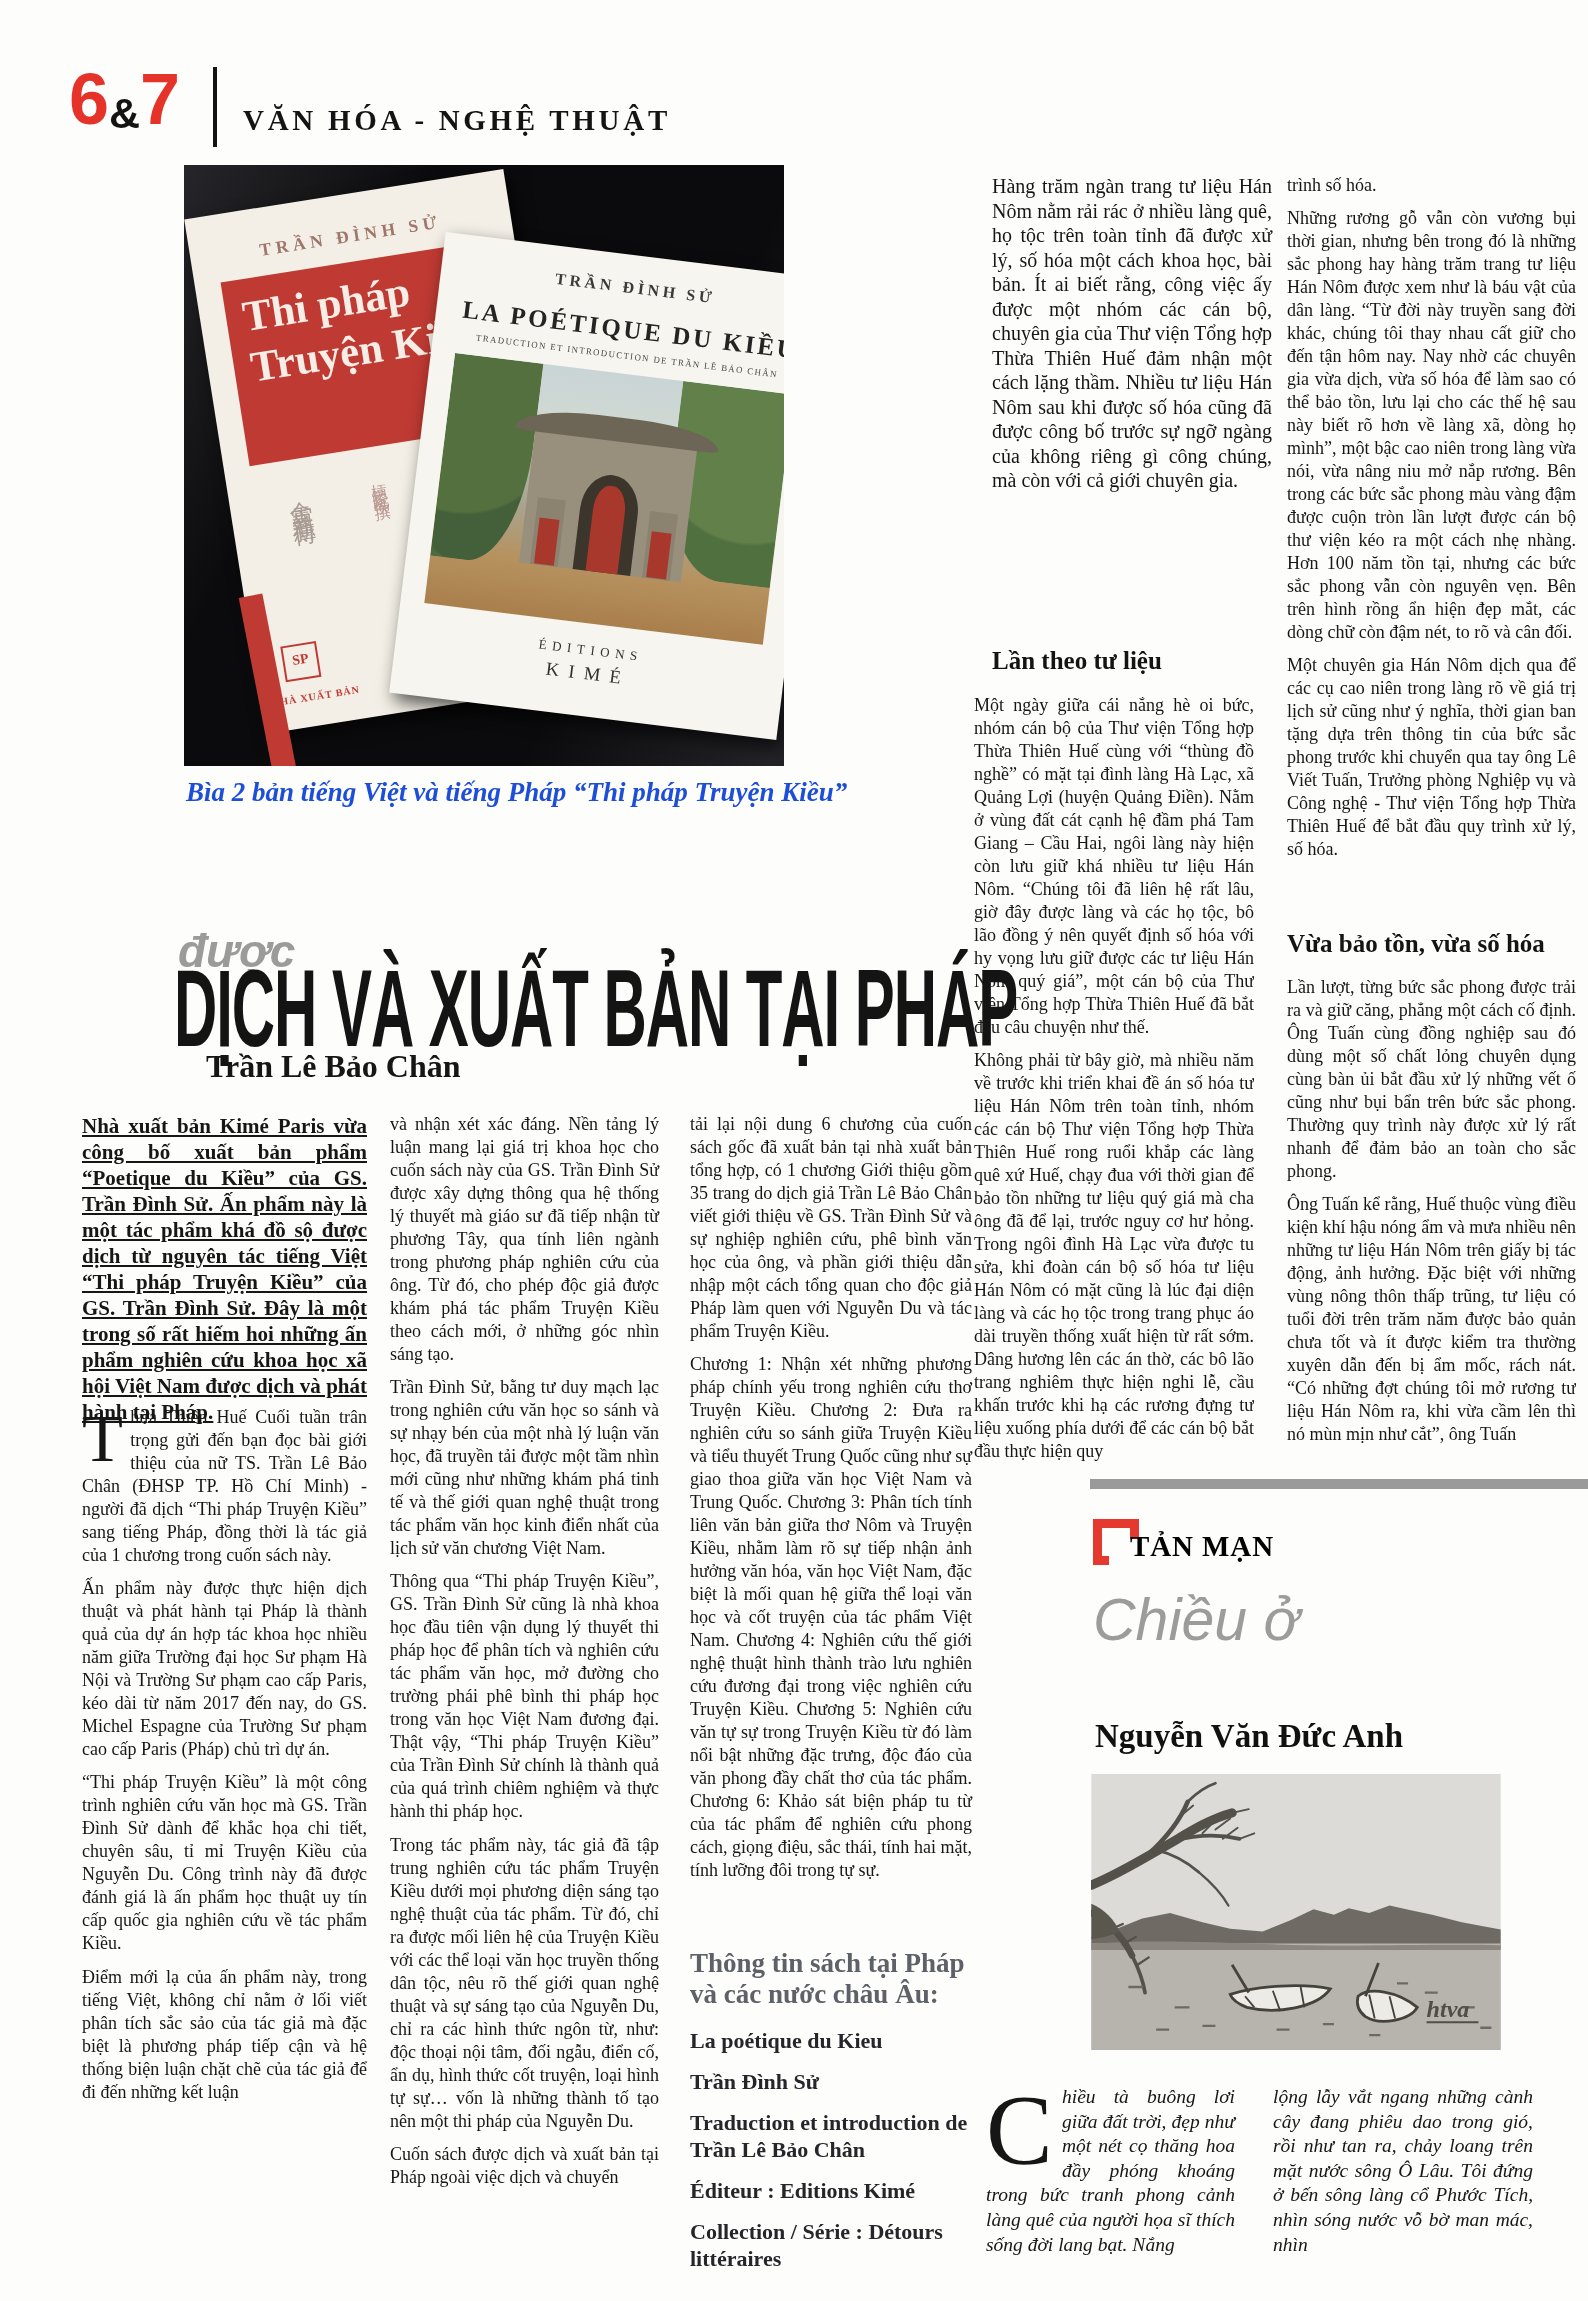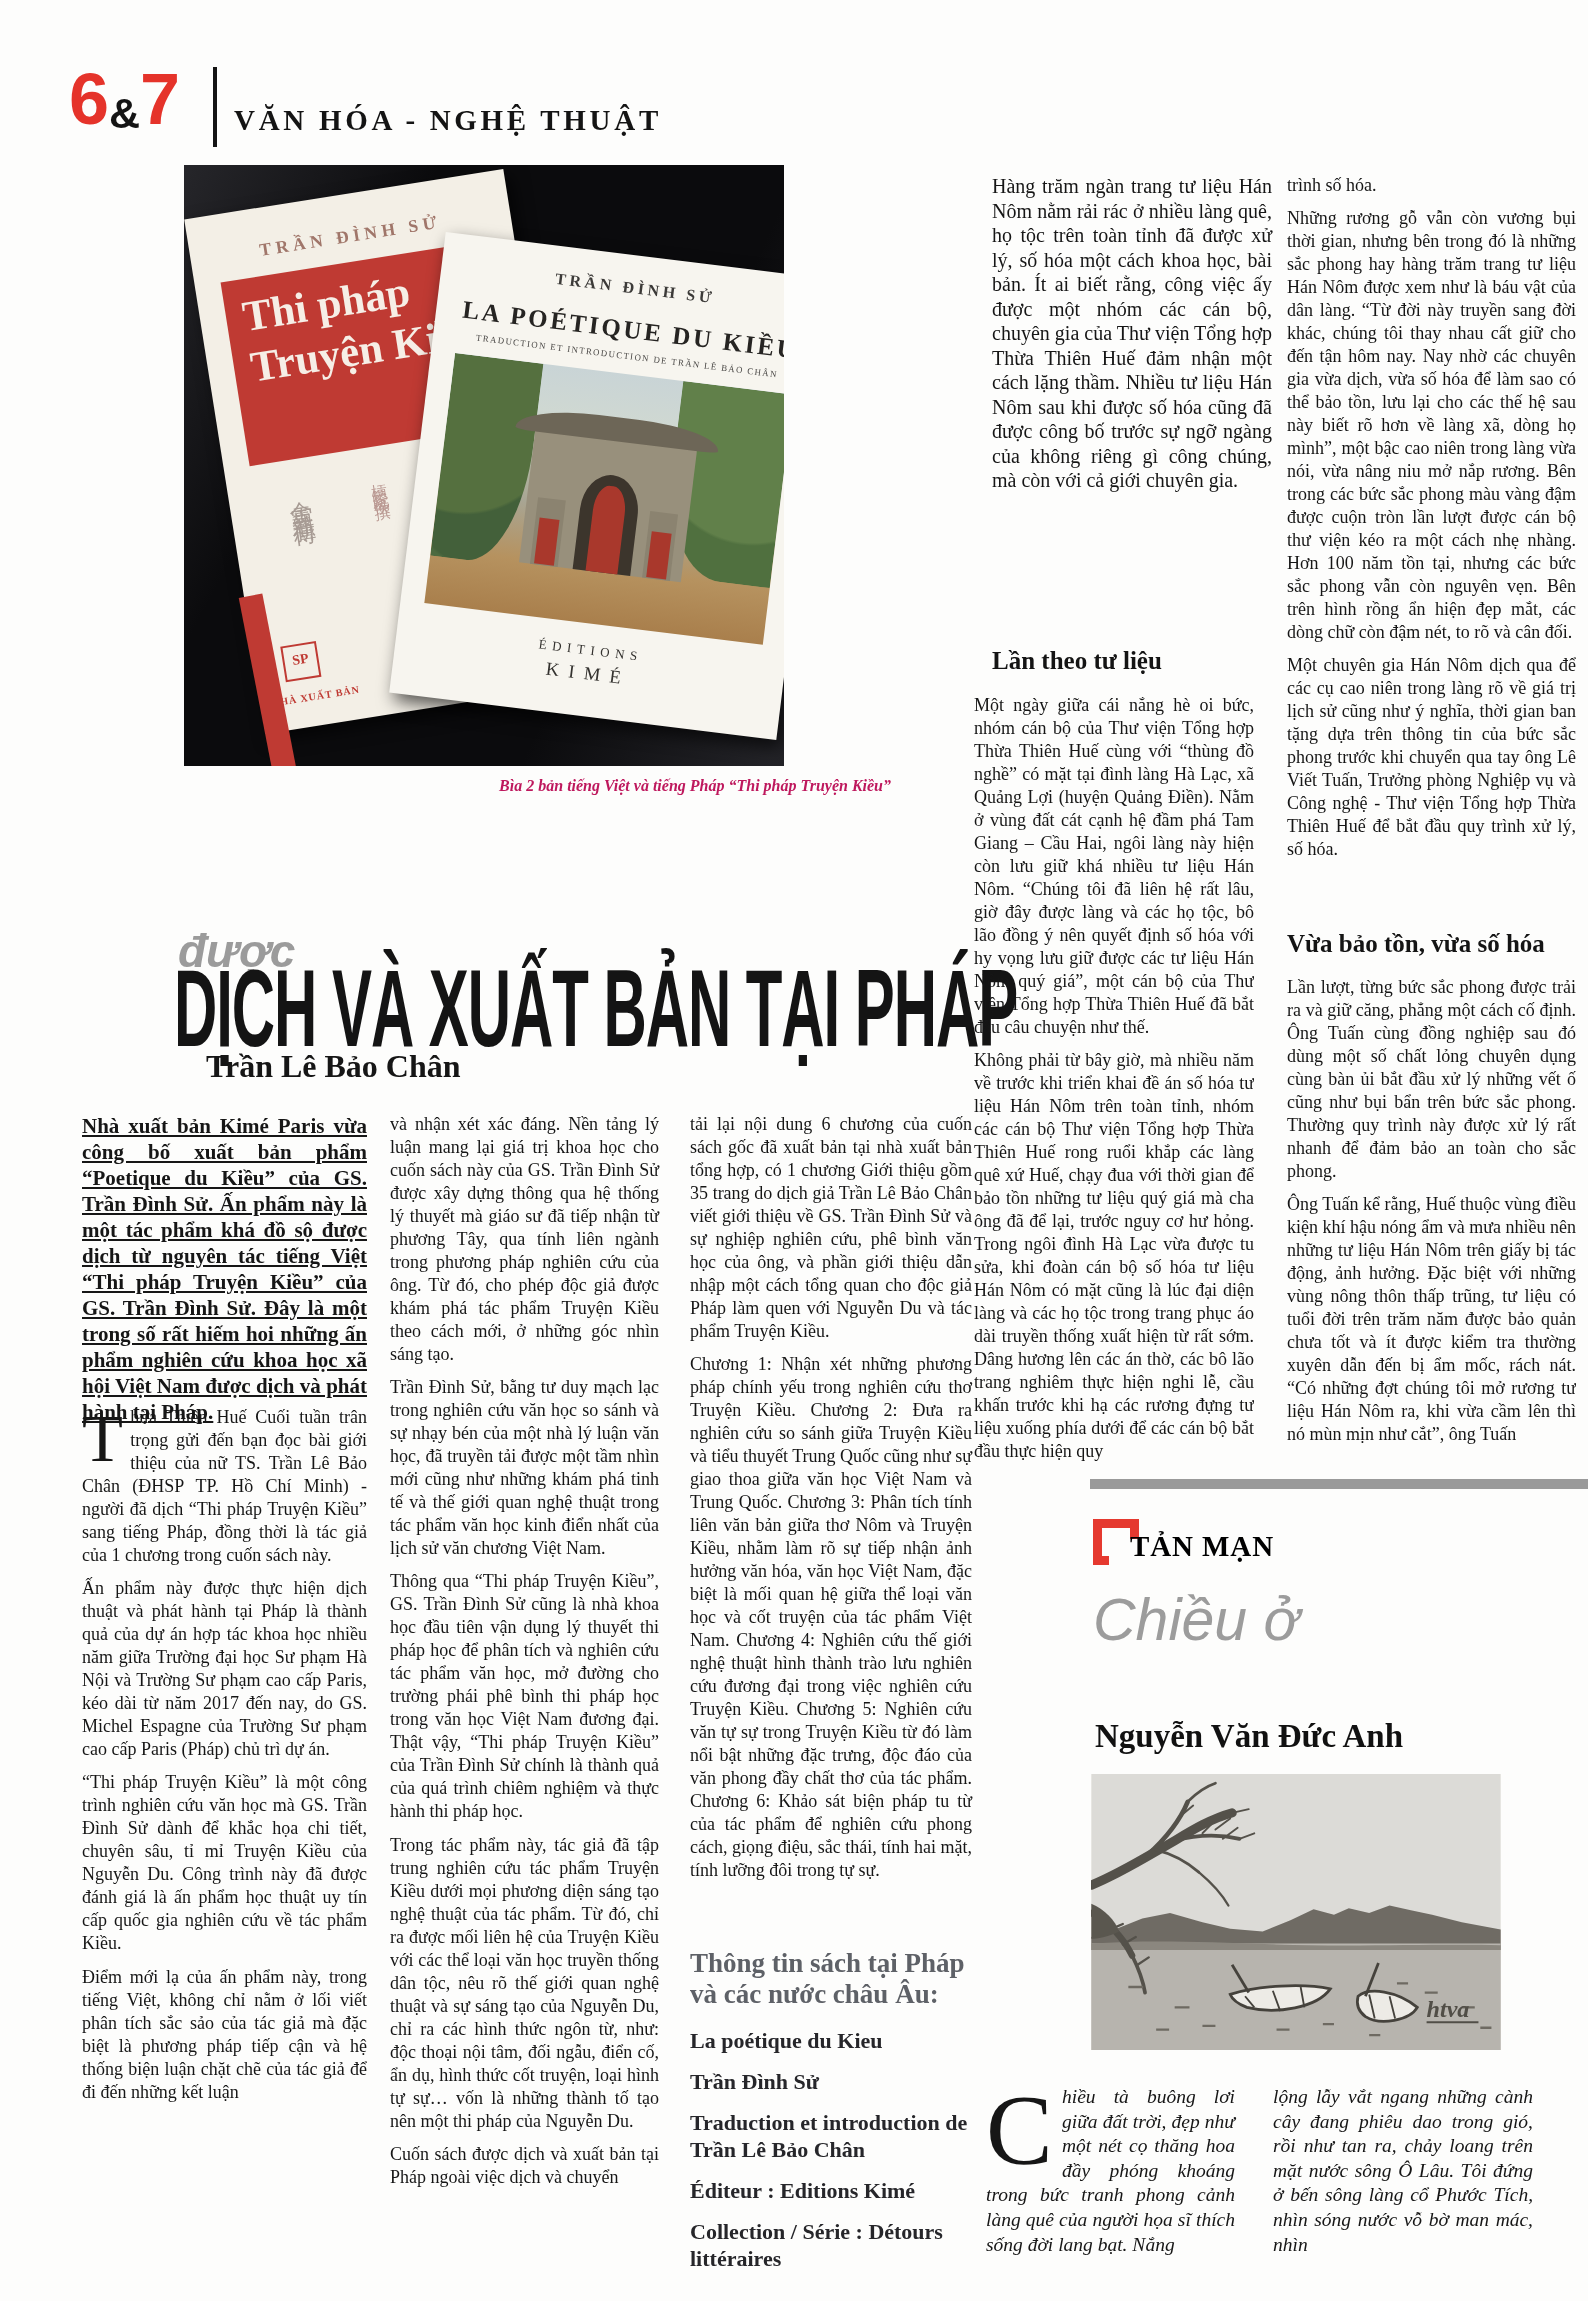--- a/index.html
+++ b/index.html
@@ -38,21 +38,21 @@
   .trees-r{position:absolute;right:0;top:0;width:111px;height:195px;background:radial-gradient(circle at 70% 30%, #61804a 0 60%, rgba(0,0,0,0) 62%),#50703f;border-bottom-left-radius:55%;}
   .gate{position:absolute;left:89px;top:61px;width:163px;height:139px;background:#98907c;}
   .gate:before{content:"";position:absolute;left:-20.4px;top:-16.7px;width:204px;height:24px;background:#6d6657;border-radius:40% 40% 8% 8%/90% 90% 10% 10%;}
   .gate-arch{position:absolute;left:54px;top:41px;width:58px;height:98px;background:#3c352c;border-radius:50% 50% 0 0/38% 38% 0 0;}
   .gate-door{position:absolute;left:13px;top:11px;width:32px;height:87px;background:#a9382c;border-radius:45% 45% 0 0/30% 30% 0 0;}
   .gate-side{position:absolute;top:72px;width:28px;height:67px;background:#8b8370;}
   .gate-side.l{left:11px}.gate-side.r{right:11px}
   .gate-door2{position:absolute;top:20.4px;left:3.7px;width:20.4px;height:46px;background:#a9382c;}
   .editions{position:absolute;bottom:32px;width:100%;text-align:center;color:#34322f;font-size:13px;letter-spacing:5.6px;}
   .editions .kime{font-size:18.6px;letter-spacing:9.3px;margin-top:3.7px;}
-  .caption{font-weight:bold;font-style:italic;font-size:16px;color:#be185d;text-align:right;}
+  .caption{font-weight:bold;font-style:italic;font-size:27px;color:#1d4ed8;}
   
   .hl{font-family:"Liberation Sans",sans-serif;font-weight:bold;color:#141414;font-size:109px;
       white-space:nowrap;display:inline-block;transform:scaleX(.55);transform-origin:left top;letter-spacing:-1.9px;line-height:1;}
   .duoc{font-family:"Liberation Sans",sans-serif;font-weight:bold;font-style:italic;color:#9b9b9b;font-size:46px;line-height:1;}
   .byline{font-weight:bold;font-size:32px;}
   
   .col{text-align:justify;}
   .col p{margin:0 0 10.2px 0;font-size:18px;line-height:23px;}
   .lead p{font-weight:bold;font-size:21px;line-height:26px;text-decoration:underline;}
   .hannom-lead p{font-weight:normal;font-size:20px;line-height:24.5px;}
@@ -74,21 +74,21 @@
 </style>
 </head>
 <body>
 
 <div id="page">
 
   <div class="abs" style="left:69px;top:63px;">
     <span class="pagenum"><span>6</span><span class="amp">&amp;</span><span>7</span></span>
   </div>
   <div class="abs hdr-bar" style="left:213px;top:67px;"></div>
-  <div class="abs section-title" style="left:234px;top:104px;text-align:center;">VĂN HÓA - NGHỆ THUẬT</div>
+  <div class="abs section-title" style="left:243px;top:104px;text-align:center;">VĂN HÓA - NGHỆ THUẬT</div>
 
   <div class="abs photo" style="left:184px;top:165px;width:600px;height:601px;">
     <div class="book book-vi">
       <div class="author">TRẦN ĐÌNH SỬ</div>
       <div class="redblock">Thi pháp Truyện Kiều</div>
       <div class="hanzi">金雲翹新傳</div>
       <div class="hanzi hanzi2">槓參阮侯撰</div>
       <div class="seal">SP</div>
       <div class="nxb">NHÀ XUẤT BẢN</div>
       <div class="spine"></div>

